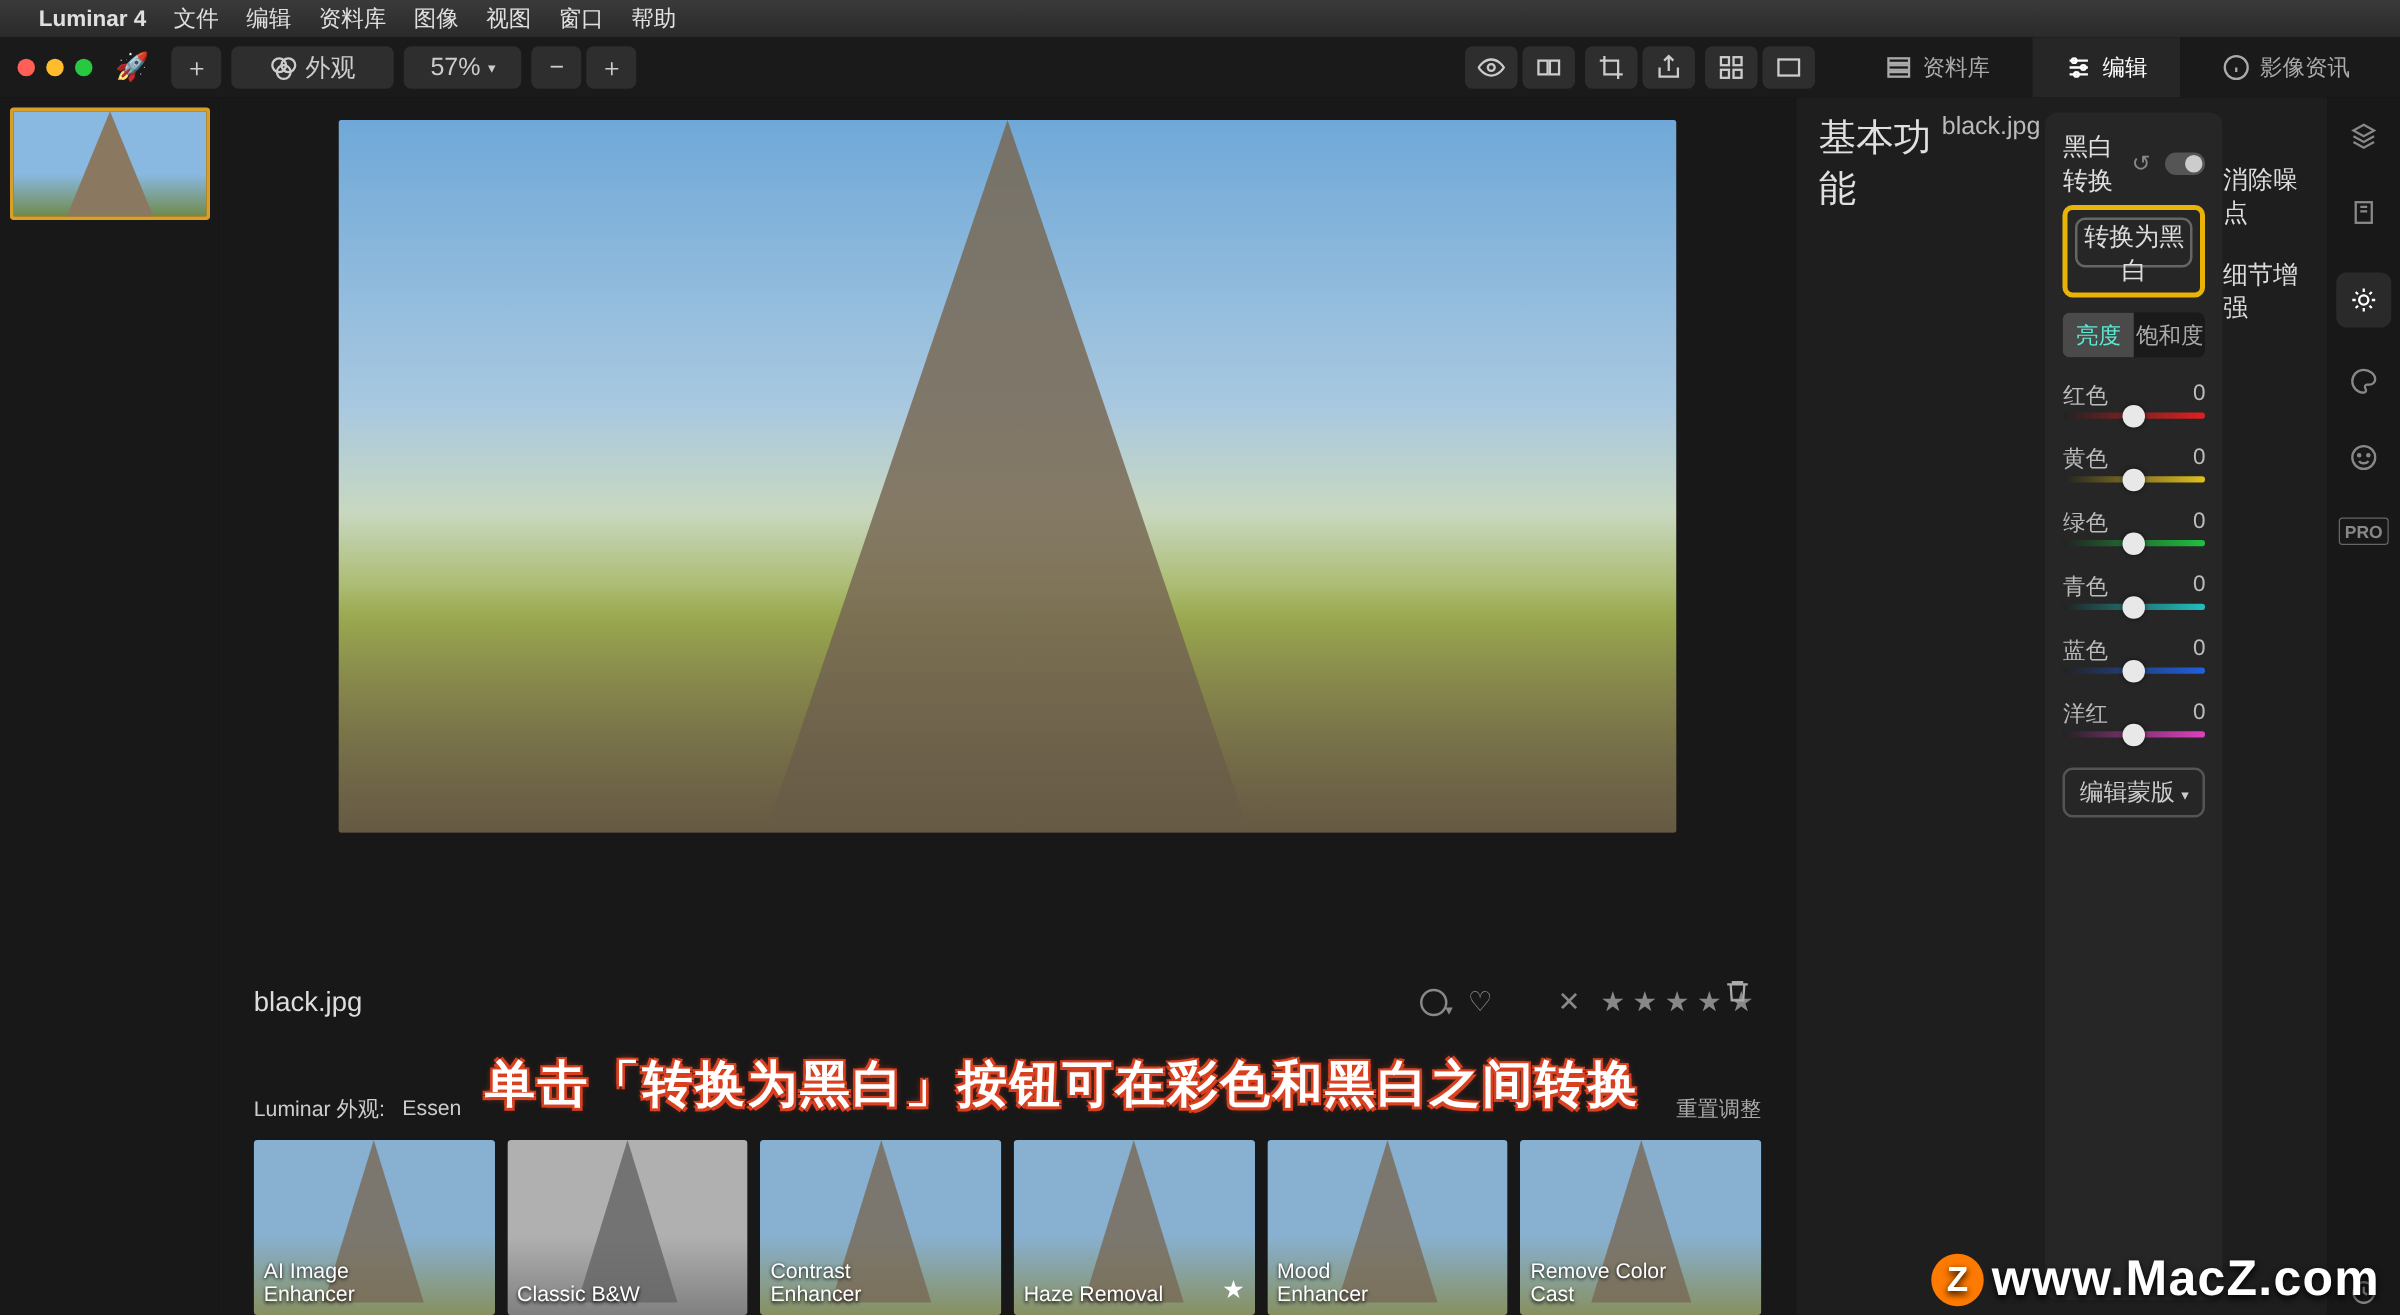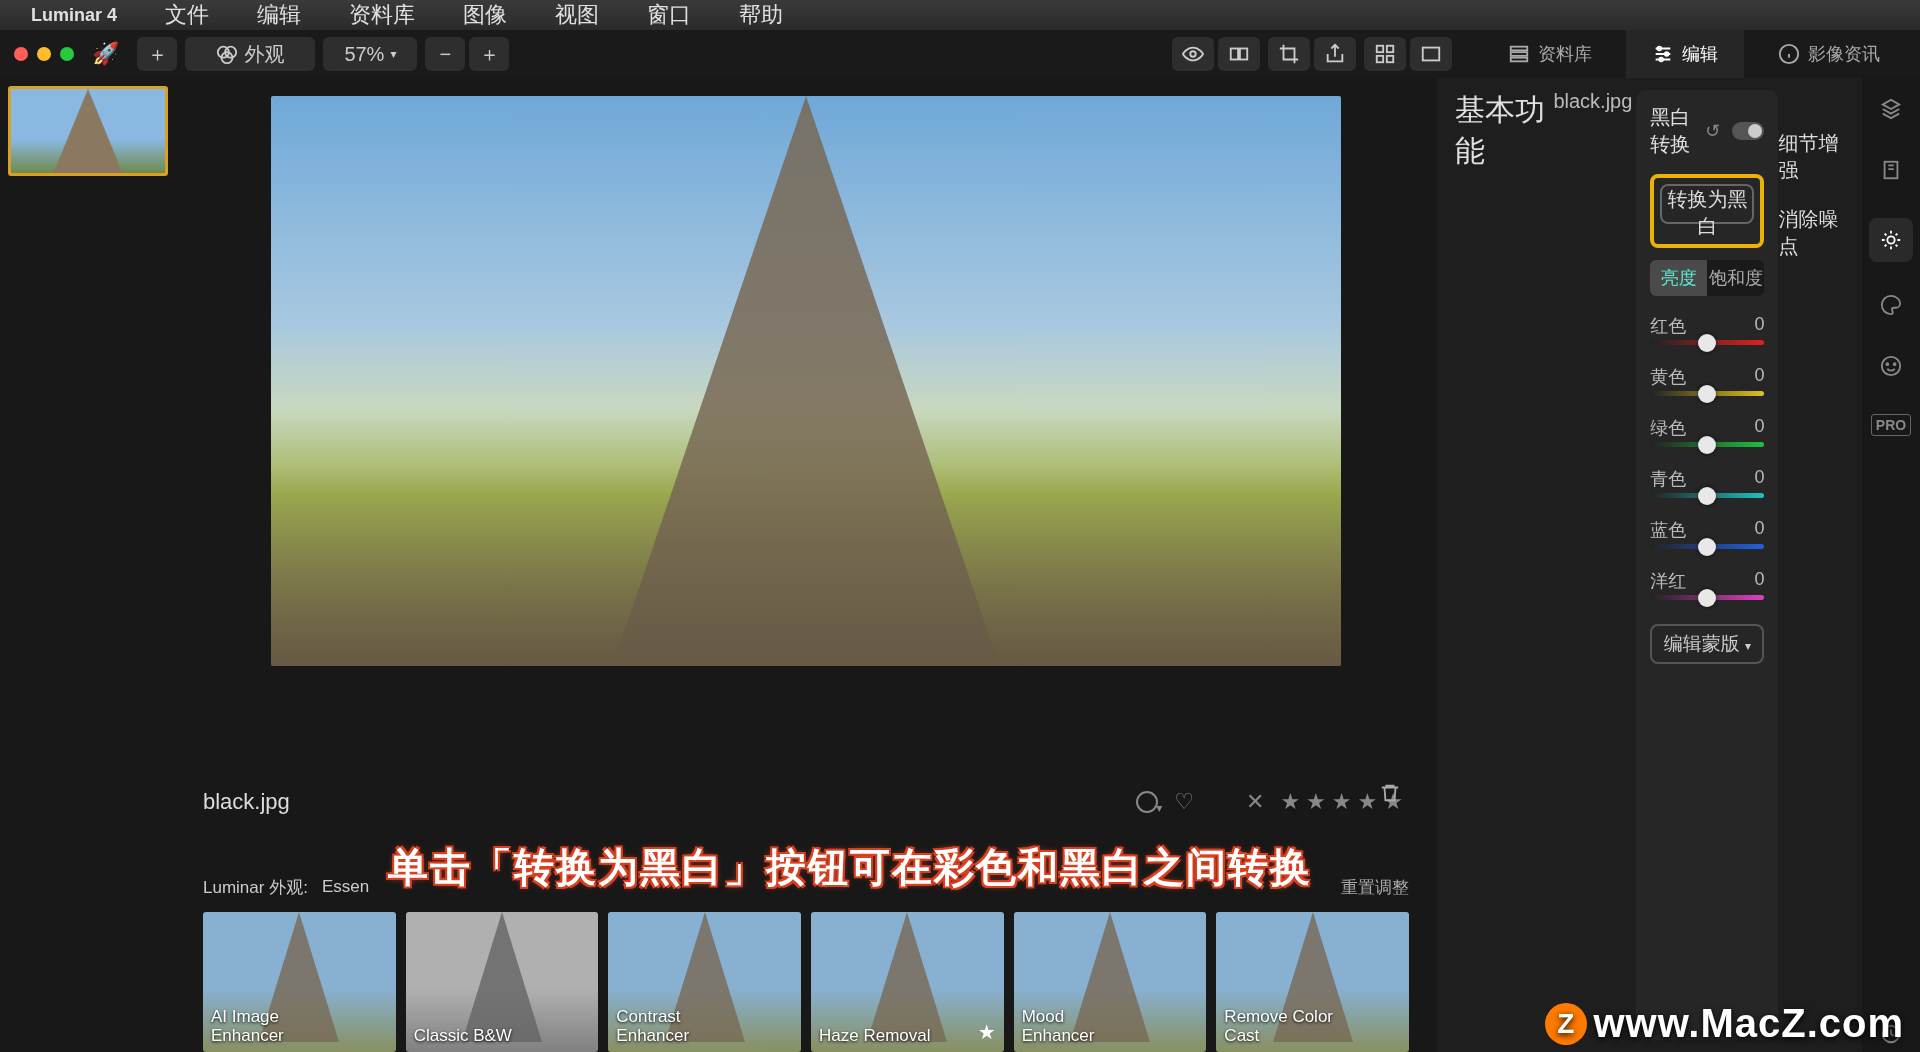--- a/index.html
+++ b/index.html
@@ -2,21 +2,21 @@
 <html><head>
 <meta charset="utf-8">
 <style>
 * { margin: 0; padding: 0; box-sizing: border-box; font-family: -apple-system, "Helvetica Neue", Arial, sans-serif; }
 body { background: #0f0f0f; color: #e0e0e0; width: 1920px; height: 1052px; overflow: hidden; font-size: 17px; }
 
 
 .menubar { height: 30px; background: linear-gradient(#3a3a3a, #2a2a2a); display: flex; align-items: center; padding: 0 9px; gap: 22px; }
 .apple-logo { font-size: 18px; }
 .menubar-app { font-weight: bold; font-size: 18px; }
-.menubar-item { font-size: 22px; cursor: pointer; margin-left: 26px; }
+.menubar-item { font-size: 18px; cursor: pointer; }
 
 
 .toolbar { height: 48px; background: #1a1a1a; display: flex; align-items: center; padding: 0 14px; gap: 8px; }
 .traffic-lights { display: flex; gap: 9px; margin-right: 10px; }
 .traffic-lights span { width: 14px; height: 14px; border-radius: 50%; display: inline-block; }
 .tl-close { background: #ff5f56; }
 .tl-min { background: #ffbd2e; }
 .tl-max { background: #27c93f; }
 .rocket { font-size: 22px; margin-right: 10px; }
 .tb-btn { background: #2e2e2e; border: none; color: #ccc; height: 34px; min-width: 40px; border-radius: 6px; display: flex; align-items: center; justify-content: center; cursor: pointer; font-size: 20px; padding: 0 10px; }
@@ -66,21 +66,21 @@
  linear-gradient(to top, rgba(60,200,180,0.6), transparent 75%) 55% 0/45% 100% no-repeat,
  linear-gradient(to top, rgba(220,220,220,0.5), transparent 85%) 70% 0/30% 100% no-repeat;
  clip-path: polygon(0 100%, 2% 75%, 10% 55%, 20% 50%, 30% 40%, 45% 25%, 60% 20%, 75% 15%, 85% 10%, 95% 30%, 100% 60%, 100% 100%);
 }
 .panel-title { font-size: 30px; font-weight: 500; margin-bottom: 8px; }
 .panel-filename { font-size: 20px; color: #bbb; margin-bottom: 12px; }
 .placeholder-bars { display:flex; gap:4px; margin-bottom:14px; }
 .placeholder-bars span { flex:1; height:8px; background:#3a3a3a; border-radius:3px; }
 
 .section { background: #262626; border-radius: 10px; padding: 14px; }
-.section-head { display: flex; justify-content: space-between; margin-bottom: 16px; }
+.section-head { display: flex; justify-content: space-between; margin-bottom: 6px; }
 .section-head .title { font-size: 20px; }
 .section-head .actions { display: flex; gap: 12px; color: #888; font-size: 18px; align-items: center; }
 .bw-highlight { border: 4px solid #eab308; border-radius: 8px; padding: 6px; margin-bottom: 12px; }
 .bw-button { width: 100%; height: 40px; background: transparent; border: 2px solid #666; border-radius: 8px; color: #ddd; font-size: 20px; cursor: pointer; }
 
 .seg { display: flex; background: #1a1a1a; border-radius: 6px; overflow: hidden; margin-bottom: 18px; height: 36px; }
 .seg button { flex:1; background: transparent; border: none; color: #aaa; font-size: 18px; cursor: pointer; }
 .seg button.active { background: #4a4a4a; color: #5eead4; }
 
 .slider-row { margin-bottom: 20px; }
@@ -359,22 +359,22 @@
             </div>
             <div class="slider-track" style="background:linear-gradient(to right,#222,#e040c0)">
               <div class="slider-thumb"></div>
             </div>
           </div>
         </div>
       <button class="edit-mask-btn"><span>编辑蒙版</span> <span style="font-size:12px">▾</span></button>
     </div>
 
     <div class="panel-items">
+      <div class="pi">消除噪点</div>
       <div class="pi">细节增强</div>
-      <div class="pi">消除噪点</div>
     </div>
   </div>
 
   <div class="icon-rail">
     <div class="ir"><svg class="icon" viewBox="0 0 24 24">
           <path d="M12 2l9 5-9 5-9-5 9-5zM3 12l9 5 9-5M3 17l9 5 9-5"></path>
         </svg></div>
     <div class="ir"><svg class="icon" viewBox="0 0 24 24">
           <rect x="5" y="3" width="14" height="18"></rect>
           <path d="M9 7h6M9 11h6"></path>

